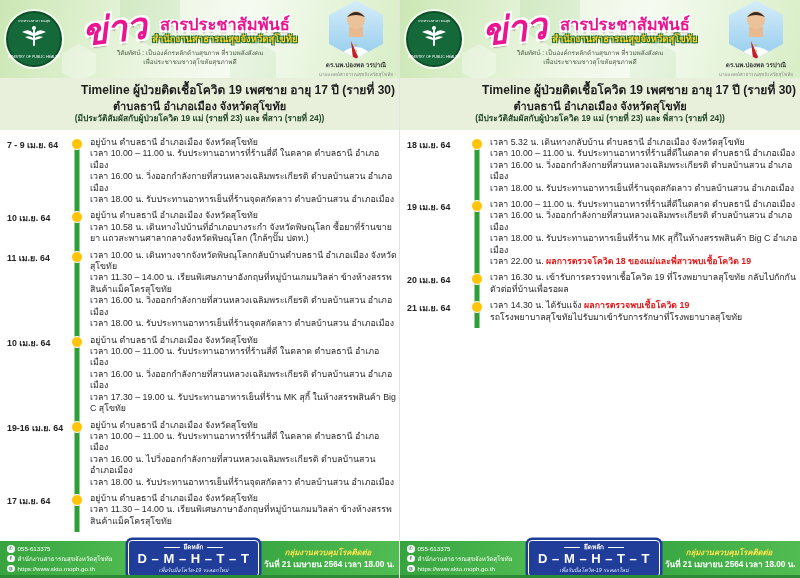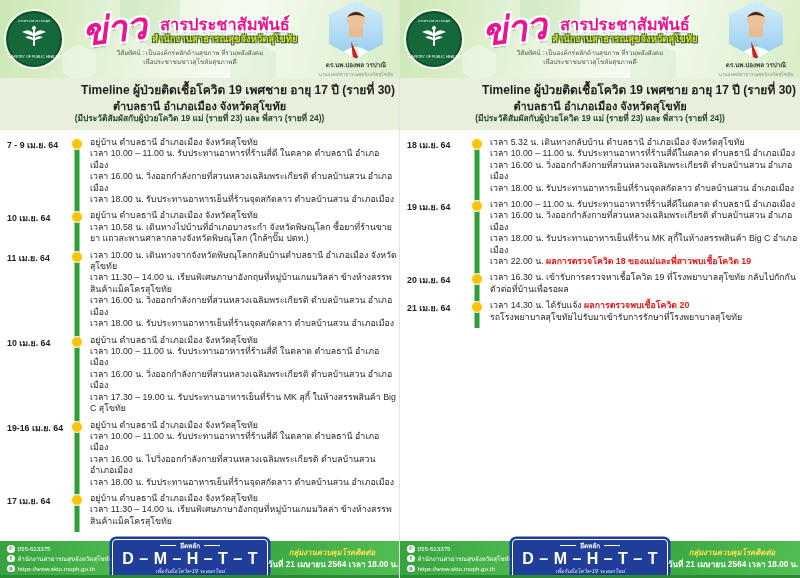--- a/index.html
+++ b/index.html
@@ -76,21 +76,21 @@
   .contact { display:flex; flex-direction:column; gap:1px; width:116px; }
   .contact-row { display:flex; align-items:center; gap:3px; }
   .ci { width:7.5px; height:7.5px; border-radius:50%; background:#fff; color:#1d6b34; font-size:5.2px;
         font-weight:bold; display:flex; align-items:center; justify-content:center; flex-shrink:0; line-height:1; }
   .contact-row span.ct { font-size:6.2px; color:#fff; white-space:nowrap; }
   .dm-box { background:#203e99; border:1.5px solid #fff; border-radius:4px; padding:1px 9px 2px;
             text-align:center; box-shadow:0 0 0 2.5px #203e99; }
   .dm-label { display:flex; align-items:center; justify-content:center; gap:4px; }
   .dm-dash { width:16px; height:1px; background:#fff; }
   .dm-label span.lb { font-size:6.4px; color:#fff; font-weight:bold; }
-  .dm-main { font-size:16px; font-weight:bold; color:#fff; letter-spacing:.5px; line-height:1.05; white-space:nowrap; }
+  .dm-main { font-size:13px; font-weight:bold; color:#fff; letter-spacing:.5px; line-height:1.05; white-space:nowrap; }
   .dm-sub { font-size:5.4px; color:#dfe6ff; font-style:italic; white-space:nowrap; }
   .footer-right { width:128px; text-align:center; }
   .dept { color:#ffe44f; font-size:7.8px; font-weight:bold; font-style:italic; white-space:nowrap; }
   .fdate { color:#fff; font-size:8.2px; font-weight:bold; white-space:nowrap;text-align:right; }
 </style>
 </head>
 <body>
 
 <div class="page page--left">
   <div class="hdr">
@@ -345,21 +345,21 @@
         <div class="content">
           <div class="line"><span>เวลา 16.30 น. เข้ารับการตรวจหาเชื้อโควิด 19 ที่โรงพยาบาลสุโขทัย กลับไปกักกันตัวต่อที่บ้านเพื่อรอผล</span></div>
         </div>
       </div>
       <div class="entry last">
         <div class="date">21 เม.ย. 64</div>
         <div class="marker">
           <span class="dot"></span>
         </div>
         <div class="content">
-          <div class="line"><span>เวลา 14.30 น. ได้รับแจ้ง </span><span class="red">ผลการตรวจพบเชื้อโควิด 20</span></div>
+          <div class="line"><span>เวลา 14.30 น. ได้รับแจ้ง </span><span class="red">ผลการตรวจพบเชื้อโควิด 19</span></div>
           <div class="line"><span>รถโรงพยาบาลสุโขทัยไปรับมาเข้ารับการรักษาที่โรงพยาบาลสุโขทัย</span></div>
         </div>
       </div>
     </div>
 
   <div class="footer">
     <div class="contact">
       <div class="contact-row">
           <span class="ci">✆</span>
           <span class="ct">055-613375</span>

